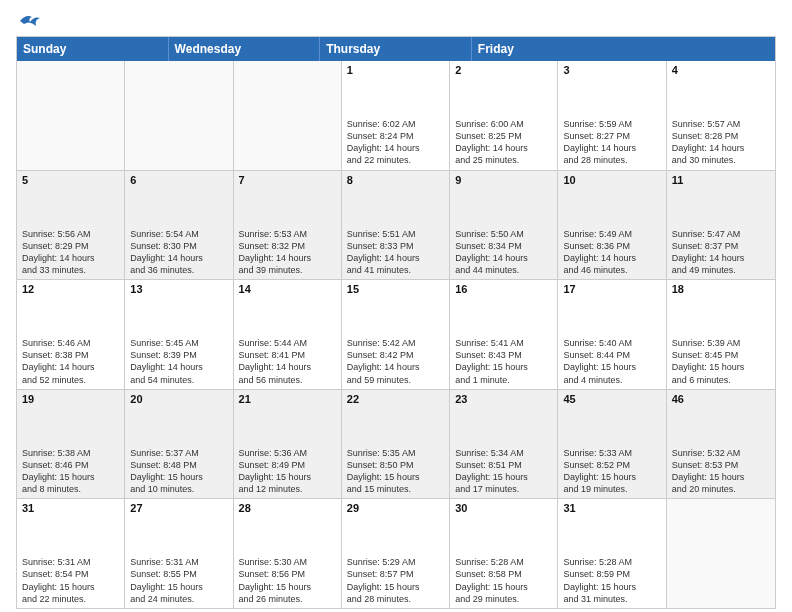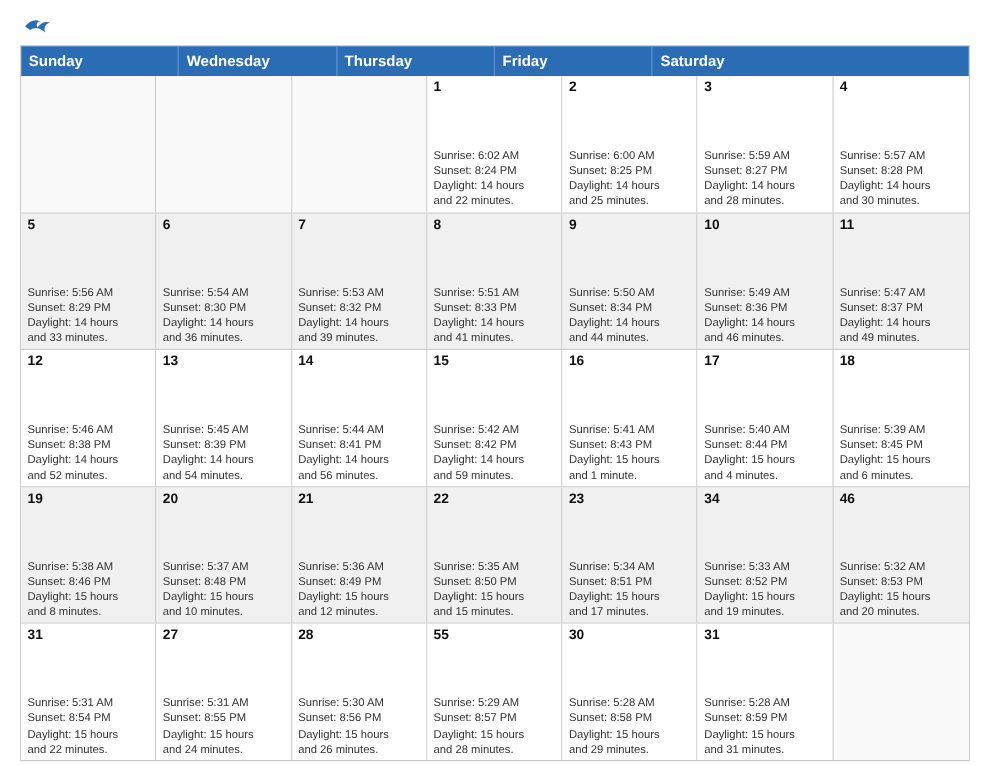--- a/index.html
+++ b/index.html
@@ -62,21 +62,21 @@
       margin-top: 2px;
     }
     .calendar {
       flex: 1;
       border: 1px solid #ccc;
       display: flex;
       flex-direction: column;
     }
     .cal-header {
       display: grid;
-      grid-template-columns: repeat(6, 1fr);
+      grid-template-columns: repeat(5, 1fr);
       background: #2a6db5;
     }
     .cal-header-cell {
       color: #fff;
       font-weight: bold;
       font-size: 12px;
       padding: 5px 6px;
       border-right: 1px solid #5a8fd0;
     }
     .cal-header-cell:last-child { border-right: none; }
@@ -136,21 +136,20 @@
       <div class="location-title"></div>
     </div>
   </div>
 
   <div class="calendar">
     <div class="cal-header">
     <div class="cal-header-cell">Sunday</div>
         <div class="cal-header-cell">Wednesday</div>
         <div class="cal-header-cell">Thursday</div>
         <div class="cal-header-cell">Friday</div>
-        <div class="cal-header-cell">Saturday</div>
       </div>
     <div class="cal-body">
     <div class="cal-row">
           <div class="cal-cell empty"></div>
           <div class="cal-cell empty"></div>
           <div class="cal-cell empty"></div>
           <div class="cal-cell">
             <div class="day-num">1</div>
             <div class="cell-text">Sunrise: 6:02 AM<br>Sunset: 8:24 PM<br>Daylight: 14 hours<br>and 22 minutes.</div>
           </div>
@@ -242,21 +241,21 @@
           </div>
           <div class="cal-cell shaded">
             <div class="day-num">22</div>
             <div class="cell-text">Sunrise: 5:35 AM<br>Sunset: 8:50 PM<br>Daylight: 15 hours<br>and 15 minutes.</div>
           </div>
           <div class="cal-cell shaded">
             <div class="day-num">23</div>
             <div class="cell-text">Sunrise: 5:34 AM<br>Sunset: 8:51 PM<br>Daylight: 15 hours<br>and 17 minutes.</div>
           </div>
           <div class="cal-cell shaded">
-            <div class="day-num">34</div>
+            <div class="day-num">45</div>
             <div class="cell-text">Sunrise: 5:33 AM<br>Sunset: 8:52 PM<br>Daylight: 15 hours<br>and 19 minutes.</div>
           </div>
           <div class="cal-cell shaded">
             <div class="day-num">46</div>
             <div class="cell-text">Sunrise: 5:32 AM<br>Sunset: 8:53 PM<br>Daylight: 15 hours<br>and 20 minutes.</div>
           </div>
         </div>
         <div class="cal-row">
           <div class="cal-cell">
             <div class="day-num">31</div>
@@ -264,21 +263,21 @@
           </div>
           <div class="cal-cell">
             <div class="day-num">27</div>
             <div class="cell-text">Sunrise: 5:31 AM<br>Sunset: 8:55 PM<br>Daylight: 15 hours<br>and 24 minutes.</div>
           </div>
           <div class="cal-cell">
             <div class="day-num">28</div>
             <div class="cell-text">Sunrise: 5:30 AM<br>Sunset: 8:56 PM<br>Daylight: 15 hours<br>and 26 minutes.</div>
           </div>
           <div class="cal-cell">
-            <div class="day-num">55</div>
+            <div class="day-num">29</div>
             <div class="cell-text">Sunrise: 5:29 AM<br>Sunset: 8:57 PM<br>Daylight: 15 hours<br>and 28 minutes.</div>
           </div>
           <div class="cal-cell">
             <div class="day-num">30</div>
             <div class="cell-text">Sunrise: 5:28 AM<br>Sunset: 8:58 PM<br>Daylight: 15 hours<br>and 29 minutes.</div>
           </div>
           <div class="cal-cell">
             <div class="day-num">31</div>
             <div class="cell-text">Sunrise: 5:28 AM<br>Sunset: 8:59 PM<br>Daylight: 15 hours<br>and 31 minutes.</div>
           </div>

